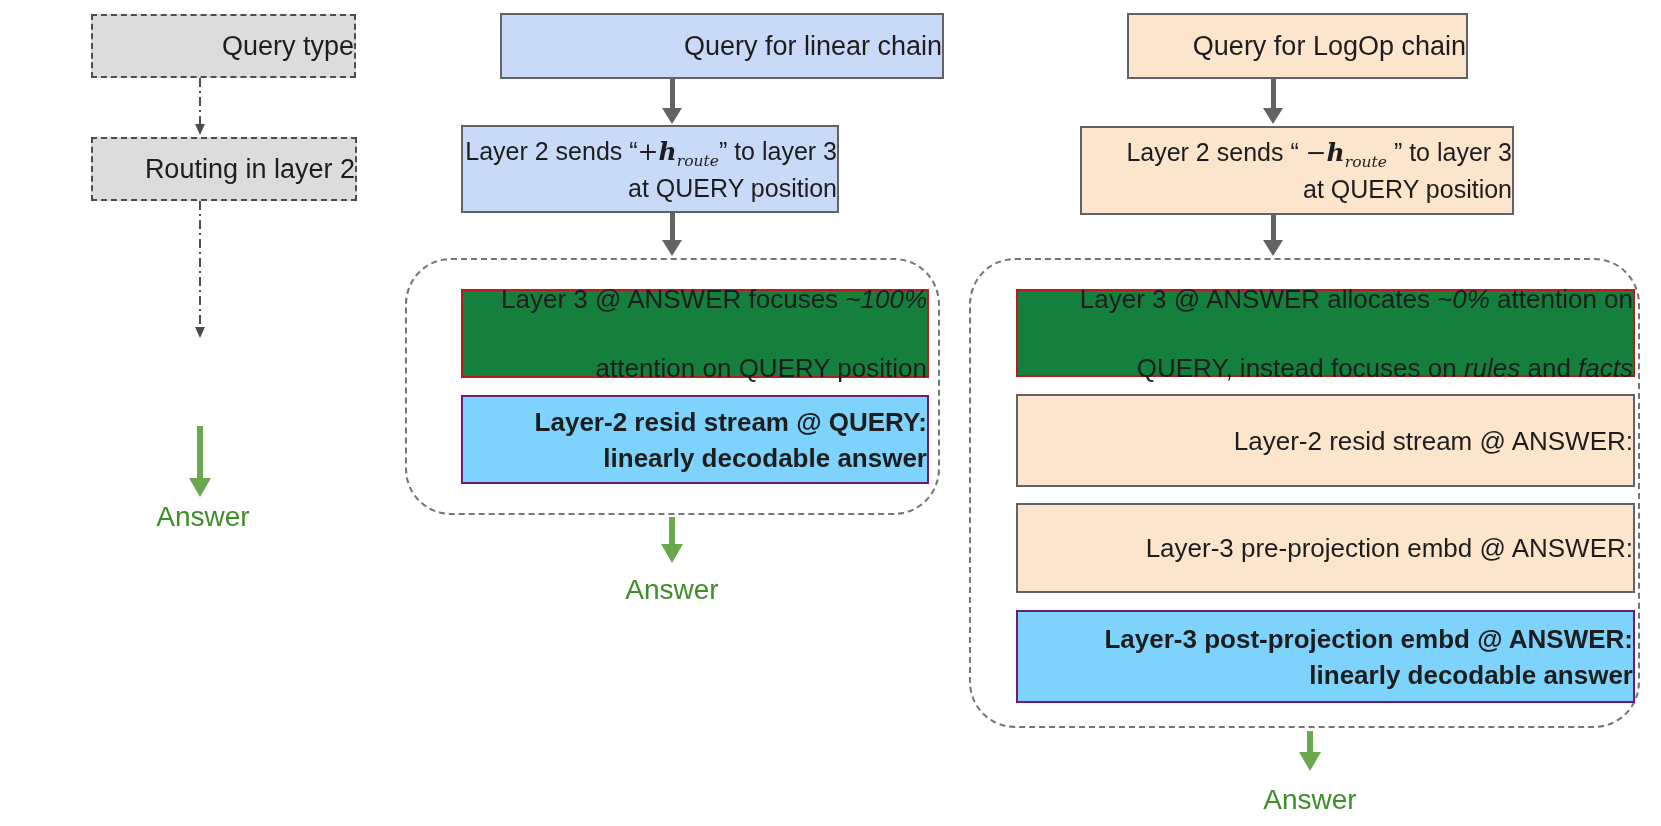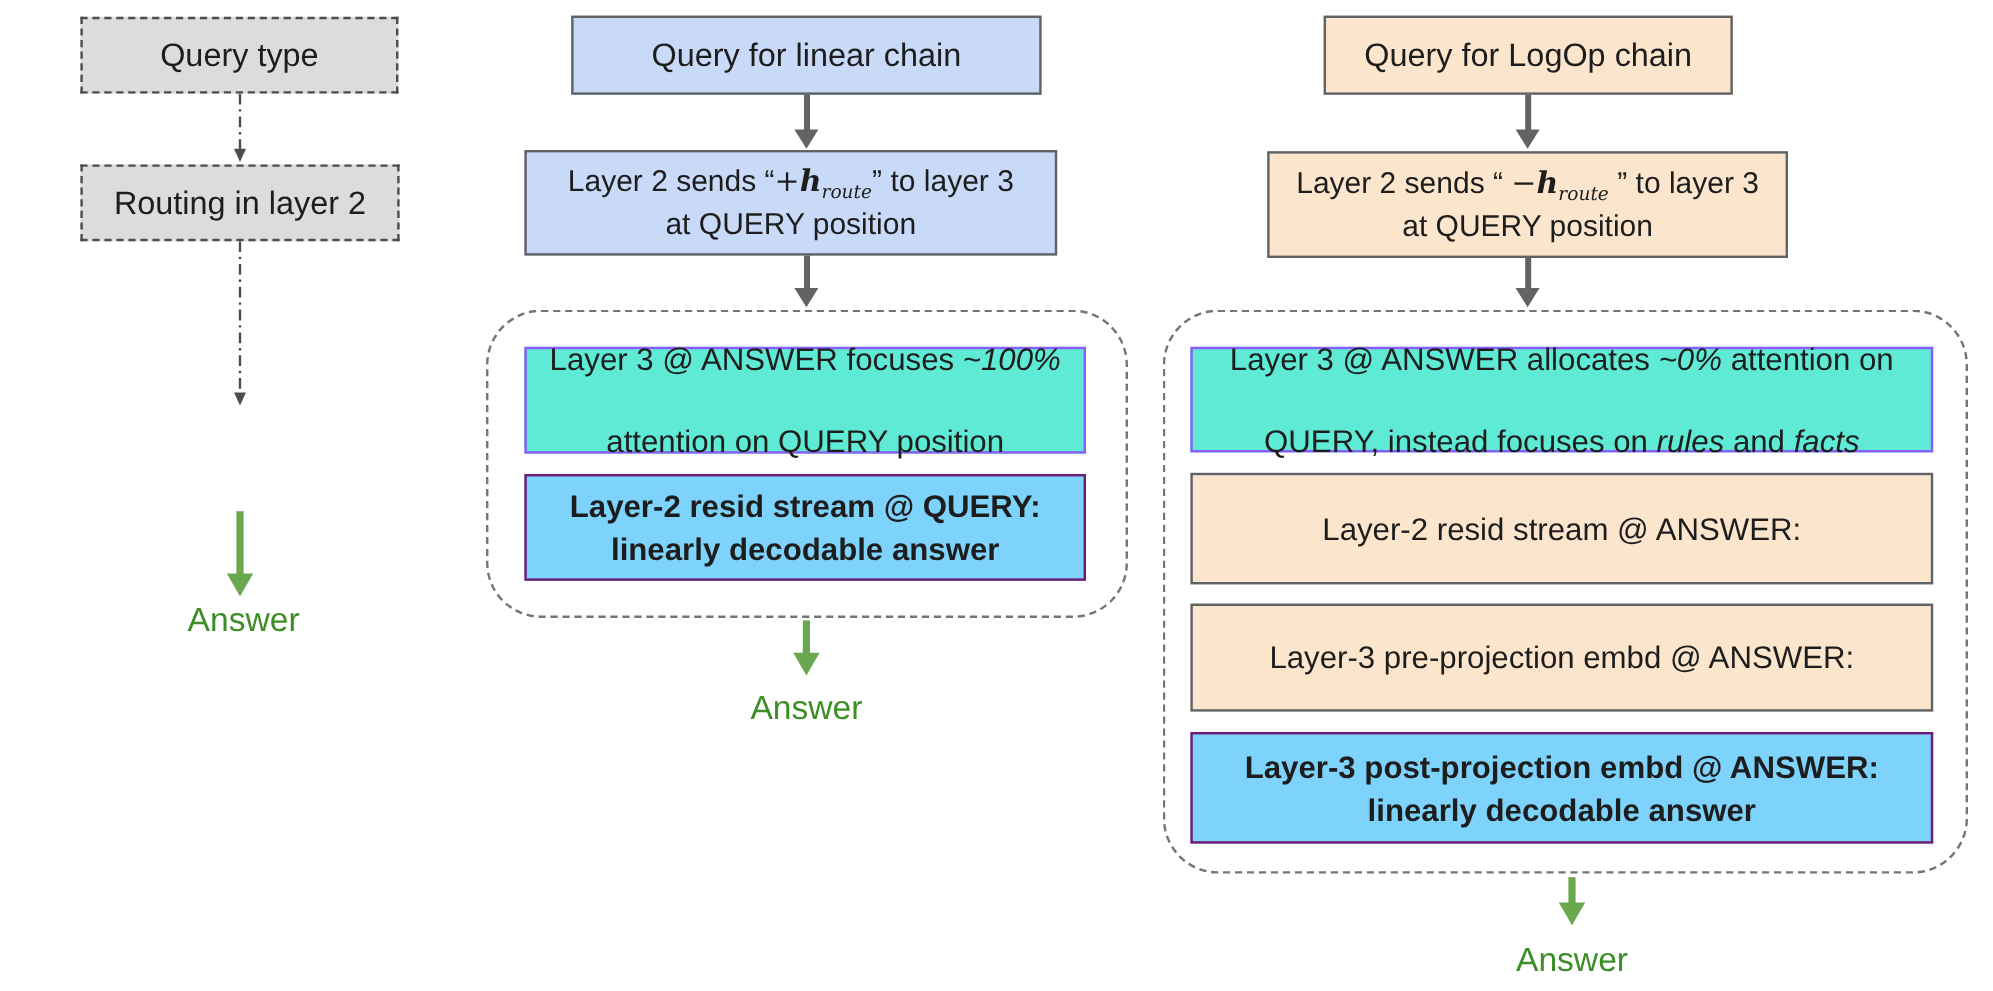--- a/index.html
+++ b/index.html
@@ -16,30 +16,31 @@
     width: 1661px;
     height: 826px;
     overflow: hidden;
   }
   .box {
     position: absolute;
     box-sizing: border-box;
     display: flex;
     flex-direction: column;
     justify-content: center;
-    align-items: center;
+    align-items: flex-end;
     text-align: center;
     font-size: 27px;
     line-height: 36px;
+    margin-left: 24px;
   }
   .box .line { white-space: nowrap; }
   .gray  { background: #dcdcdc; border: 2px dashed #4d4d4d; }
   .blue  { background: #c9daf8; border: 2px solid #5f6368; }
   .peach { background: #fce5cd; border: 2px solid #5f6368; }
-  .whitebox { background: #5eead4; border: 2px solid #8b5cf6; gap: 33px; }
+  .whitebox { background: #15803d; border: 2px solid #b91c1c; gap: 33px; }
   .greenbox { background: #7dd3fc; border: 2px solid #701a75; font-weight: bold; }
   .inner { font-size: 26px; }
   .formula { font-size: 25px; }
   .dashed-container {
     position: absolute;
     box-sizing: border-box;
     border: 2px dashed #757575;
     border-radius: 46px;
     background: transparent;
   }
@@ -110,30 +111,30 @@
   </svg>
 
 
   <div>
     <div class="shaft-green" style="left:197px; top:426px; height:53px;"></div>
     <div class="head-green" style="left:189px; top:478px;"></div>
   </div>
 
   <div class="answer" style="left:103px; top:501px;">Answer</div>
 
-  <div class="box blue" style="left:476px; top:13px; width:392px; height:66px;">
+  <div class="box blue" style="left:476px; top:13px; width:444px; height:66px;">
     <div class="line">Query for linear chain</div>
   </div>
 
   <div>
     <div class="shaft-gray" style="left:670px; top:79px; height:30px;"></div>
     <div class="head-gray" style="left:662px; top:108px;"></div>
   </div>
 
-  <div class="box blue formula" style="left:437px; top:125px; width:444px; height:88px;">
+  <div class="box blue formula" style="left:437px; top:125px; width:378px; height:88px;">
     <div class="line"><span>Layer 2 sends “</span><span class="math"><span>+</span><span class="hvar">h</span><sub>route</sub></span><span>” to layer 3</span></div>
     <div class="line">at QUERY position</div>
   </div>
 
   <div>
     <div class="shaft-gray" style="left:670px; top:213px; height:28px;"></div>
     <div class="head-gray" style="left:662px; top:240px;"></div>
   </div>
 
   <div class="dashed-container" style="left:405px; top:258px; width:535px; height:257px;"></div>

